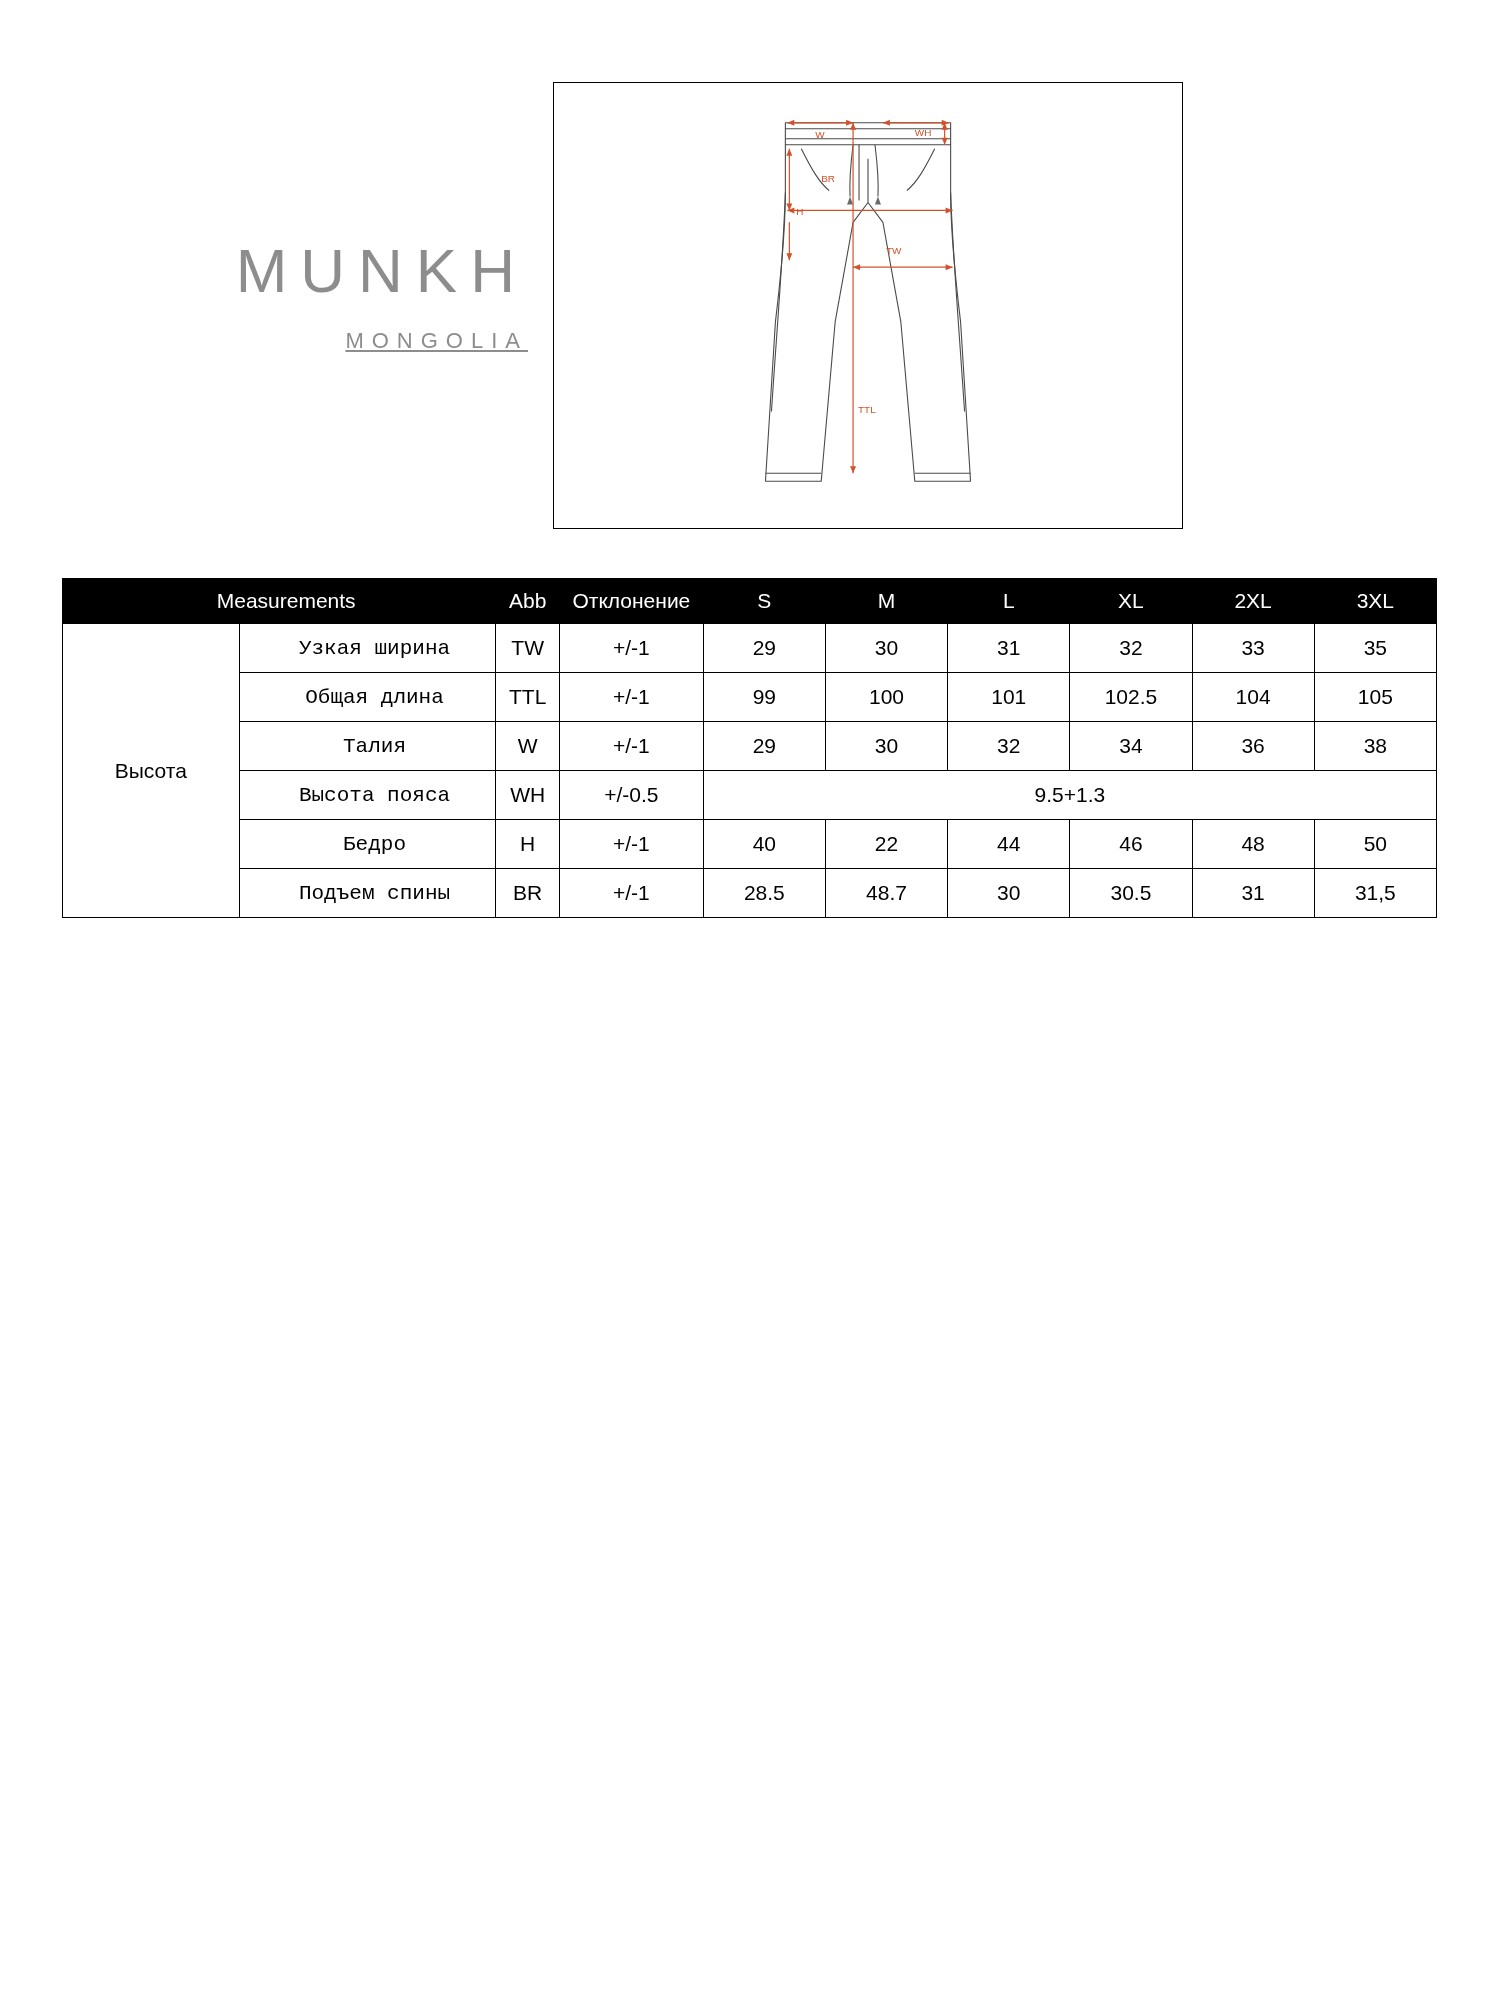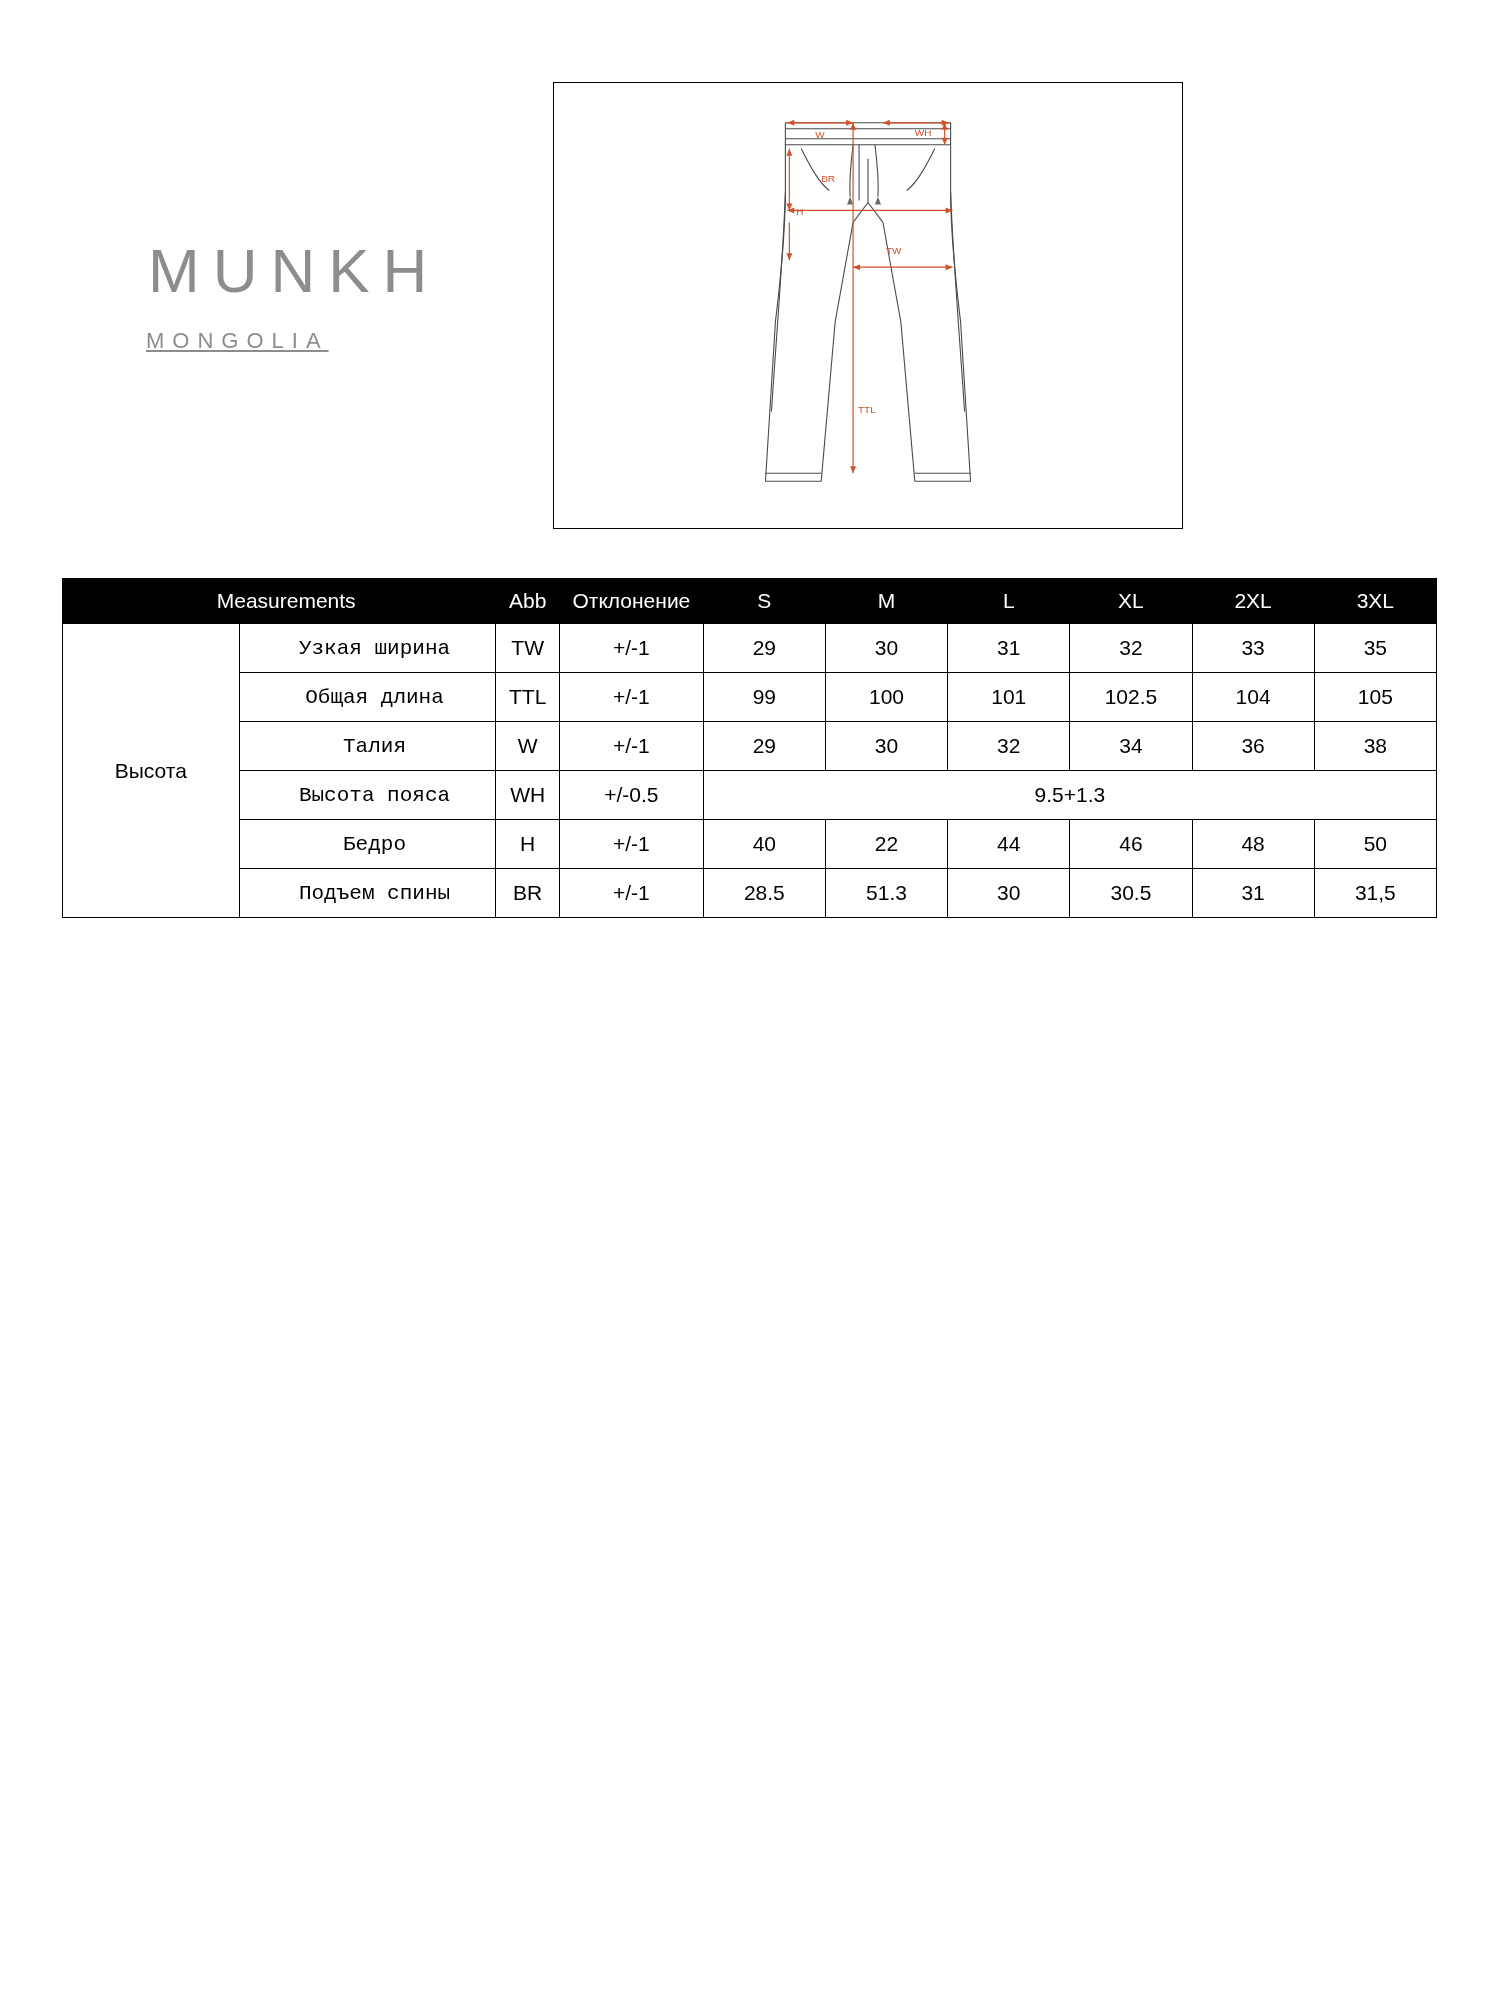--- a/index.html
+++ b/index.html
@@ -20,21 +20,21 @@
   .top-area {
     position: relative;
     height: 500px;
   }
 
   .brand-block {
     position: absolute;
     left: 138px;
     top: 240px;
     width: 390px;
-    text-align: left;
+    text-align: right;
   }
   .brand-name {
     font-size: 62px;
     letter-spacing: 13px;
     color: #8d8d8d;
     font-weight: 400;
     line-height: 1;
     padding-left: 10px;
   }
   .brand-sub {
@@ -272,20 +272,20 @@
       <td>44</td>
       <td>46</td>
       <td>48</td>
       <td>50</td>
     </tr>
     <tr>
       <td class="cell-name">Подъем спины</td>
       <td>BR</td>
       <td>+/-1</td>
       <td>28.5</td>
-      <td>51.3</td>
+      <td>48.7</td>
       <td>30</td>
       <td>30.5</td>
       <td>31</td>
       <td>31,5</td>
     </tr>
   </tbody>
 </table>
 
 </body></html>

